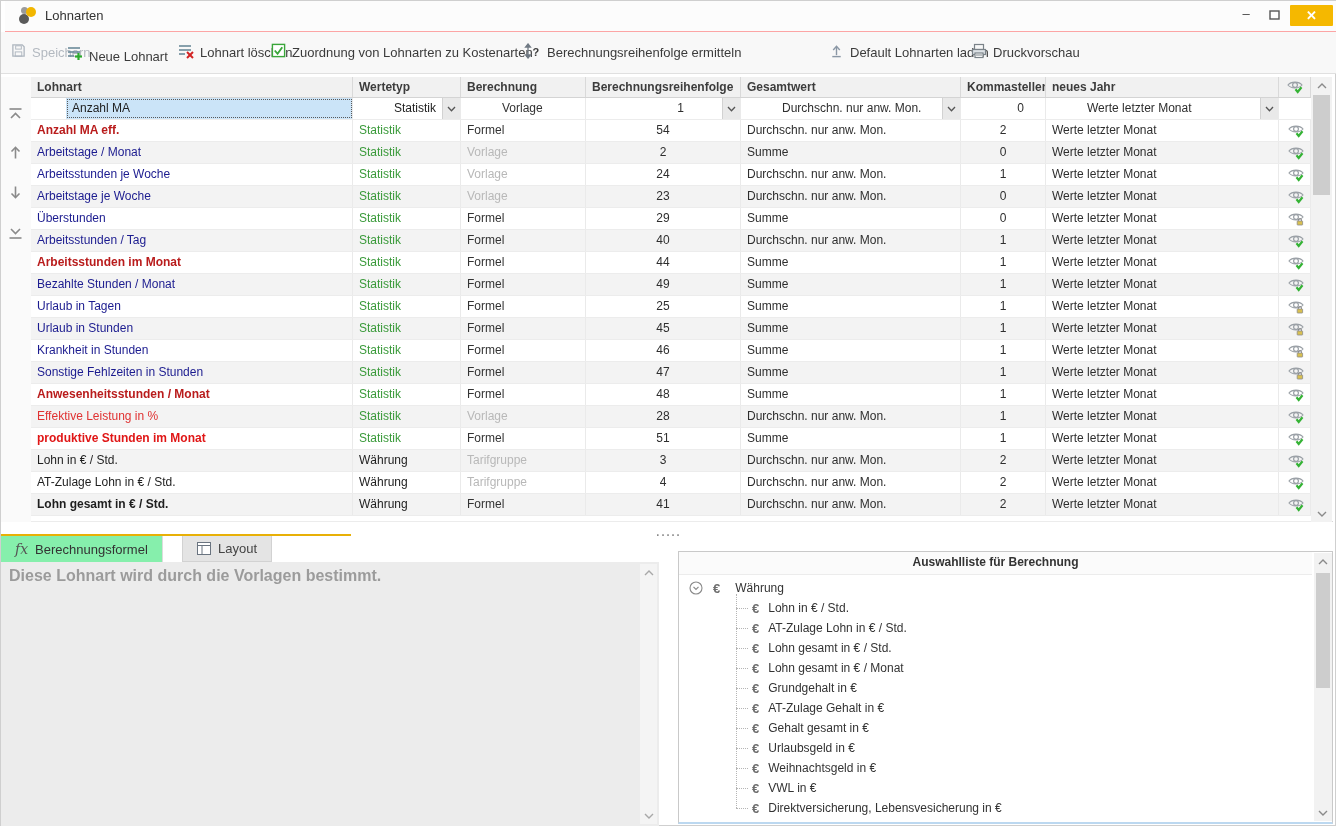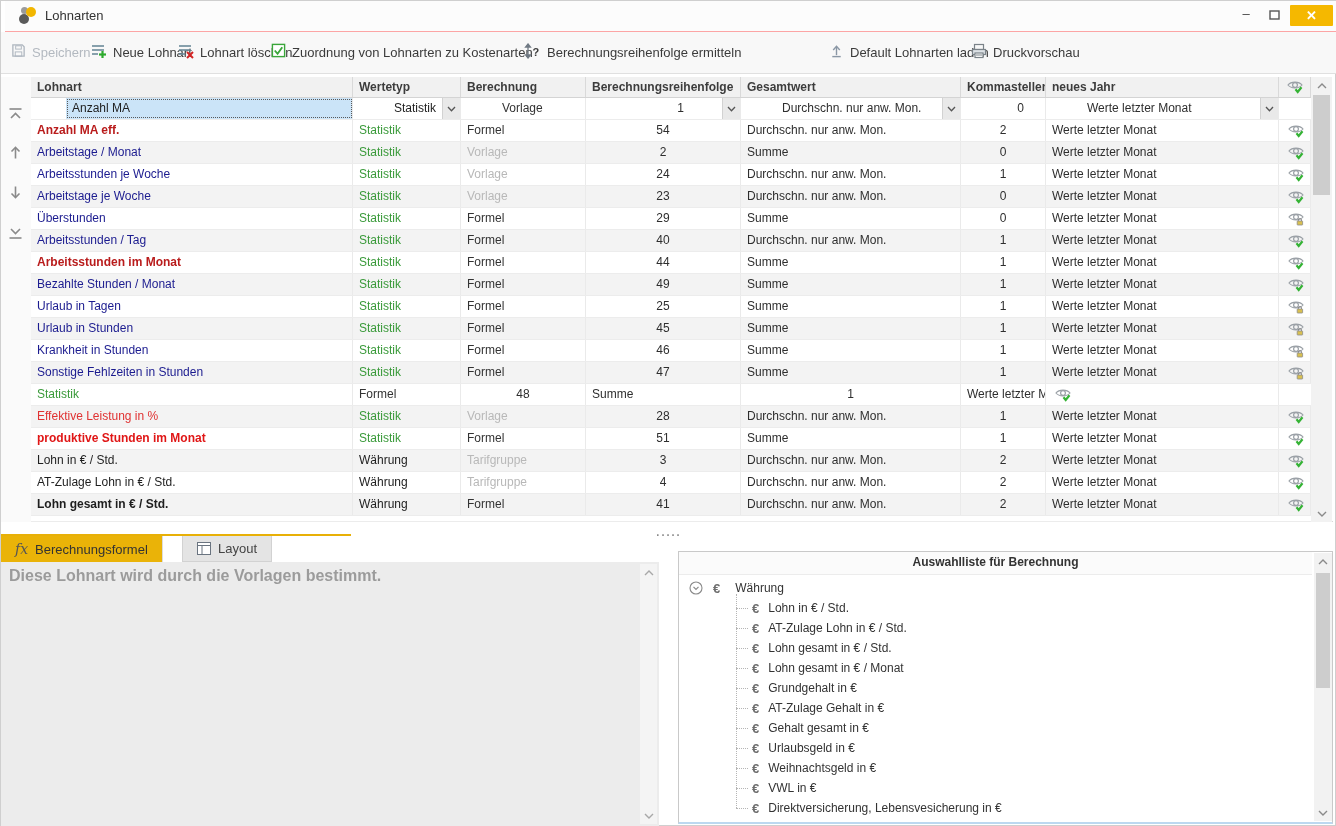--- a/index.html
+++ b/index.html
@@ -52,21 +52,21 @@
   .vs-arrow{position:absolute;left:0;width:100%;height:17px;display:flex;align-items:center;justify-content:center;}
   .vs-thumb{position:absolute;left:2px;right:2px;background:#cdcdcd;}
   .tbl-scroll{left:1310px;top:0;width:21px;height:445px;}
 
   
   .splitter{position:absolute;left:0;top:521px;width:1336px;height:12px;text-align:center;}
   .splitter span{display:inline-block;font-size:11px;letter-spacing:2px;color:#8a8a8a;line-height:8px;font-weight:bold;}
   .tabstrip{position:absolute;left:0;top:533px;width:660px;height:28px;}
   .tab-accent{position:absolute;left:0;top:0;width:350px;height:2px;background:#e8b007;}
   .tab{position:absolute;top:2px;height:26px;display:flex;align-items:center;gap:7px;padding:0 14px;font-size:13px;color:#333;box-sizing:border-box;}
-  .tab.active{left:0;background:#eab308;border-right:1px solid #dcdcdc;}
+  .tab.active{left:0;background:#86efac;border-right:1px solid #dcdcdc;}
   .tab.inactive{left:181px;background:#e4e4e4;border:1px solid #d2d2d2;border-top:none;color:#444;}
   .fx{font-family:"DejaVu Serif",serif;font-style:italic;font-size:14px;color:#555;}
 
   
   .formula-panel{position:absolute;left:0;top:561px;width:658px;height:265px;background:#ececec;}
   .formula-text{position:absolute;left:8px;top:5px;font-size:16px;font-weight:700;color:#9b9b9b;}
   .fp-scroll{left:639px;top:2px;width:17px;height:260px;background:#f4f4f4;}
   .select-panel{position:absolute;left:677px;top:550px;width:655px;height:273px;background:#fff;border:1px solid #c9c9c9;border-bottom:2px solid #bcd8f0;box-sizing:border-box;}
   .sp-header{position:absolute;left:0;top:0;width:633px;height:22px;background:#fbfbfb;border-bottom:1px solid #ececec;
     text-align:center;font-size:12px;font-weight:700;color:#333;line-height:21px;}
@@ -103,21 +103,21 @@
 
   <div class="toolbar" id="toolbar">
       <div class="tbtn disabled" style="left: 10px;">
         <span><svg width="15" height="15" viewBox="0 0 16 16">
             <path d="M2 2 h10 l2 2 v10 H2 Z" fill="none" stroke="#aeb6bf" stroke-width="1.4"></path>
             <rect x="5" y="3" width="6" height="3.5" fill="none" stroke="#aeb6bf"></rect>
             <rect x="4.5" y="9.5" width="7" height="4.5" fill="none" stroke="#aeb6bf"></rect>
           </svg></span>
         <span>Speichern</span>
       </div>
-      <div class="tbtn" style="left: 90px;">
+      <div class="tbtn" style="left: 66px; align-items: flex-end;">
         <span><svg width="16" height="16" viewBox="0 0 16 16">
             <g stroke="#6a8a99" stroke-width="1.6">
               <line x1="1" y1="3" x2="13" y2="3"></line>
               <line x1="1" y1="7" x2="13" y2="7"></line>
               <line x1="1" y1="11" x2="7" y2="11"></line>
             </g>
             <g stroke="#2daa2d" stroke-width="2.2">
               <line x1="11.5" y1="8" x2="11.5" y2="15"></line>
               <line x1="8" y1="11.5" x2="15" y2="11.5"></line>
             </g>
@@ -416,20 +416,21 @@
           <div class="tcell  center"><span>1</span></div>
           <div class="tcell"><span>Werte letzter Monat</span></div>
           <div class="tcell icon"><span><svg width="16" height="15" viewBox="0 0 16 15">
                 <path d="M1 6 C4 2.2,12 2.2,15 6 C12 9.8,4 9.8,1 6 Z" fill="none" stroke="#9aa0a6" stroke-width="1.2"></path>
                 <circle cx="8" cy="6" r="2.4" fill="none" stroke="#9aa0a6" stroke-width="1.2"></circle>
                 <path d="M10.3 10.2 v-1.1 a1.6 1.6 0 0 1 3.2 0 V10.2" fill="none" stroke="#8b8b8b" stroke-width="1"></path>
                 <rect x="9.2" y="10" width="5.4" height="4" rx="0.5" fill="#d9c050" stroke="#8b8b8b" stroke-width="0.8"></rect>
               </svg></span></div>
         </div>
         <div class="trow">
+          <div class="tcell name-navy-bold"><span>Anwesenheitsstunden / Monat</span></div>
           <div class="tcell wt-green"><span>Statistik</span></div>
           <div class="tcell b-black"><span>Formel</span></div>
           <div class="tcell  center"><span>48</span></div>
           <div class="tcell"><span>Summe</span></div>
           <div class="tcell  center"><span>1</span></div>
           <div class="tcell"><span>Werte letzter Monat</span></div>
           <div class="tcell icon"><span><svg width="16" height="15" viewBox="0 0 16 15">
                 <path d="M1 6 C4 2.2,12 2.2,15 6 C12 9.8,4 9.8,1 6 Z" fill="none" stroke="#9aa0a6" stroke-width="1.2"></path>
                 <circle cx="8" cy="6" r="2.4" fill="none" stroke="#9aa0a6" stroke-width="1.2"></circle>
                 <path d="M8.5 10.2 l2.2 2.8 3.8-4.8" stroke="#35b335" stroke-width="2.2" fill="none"></path>

